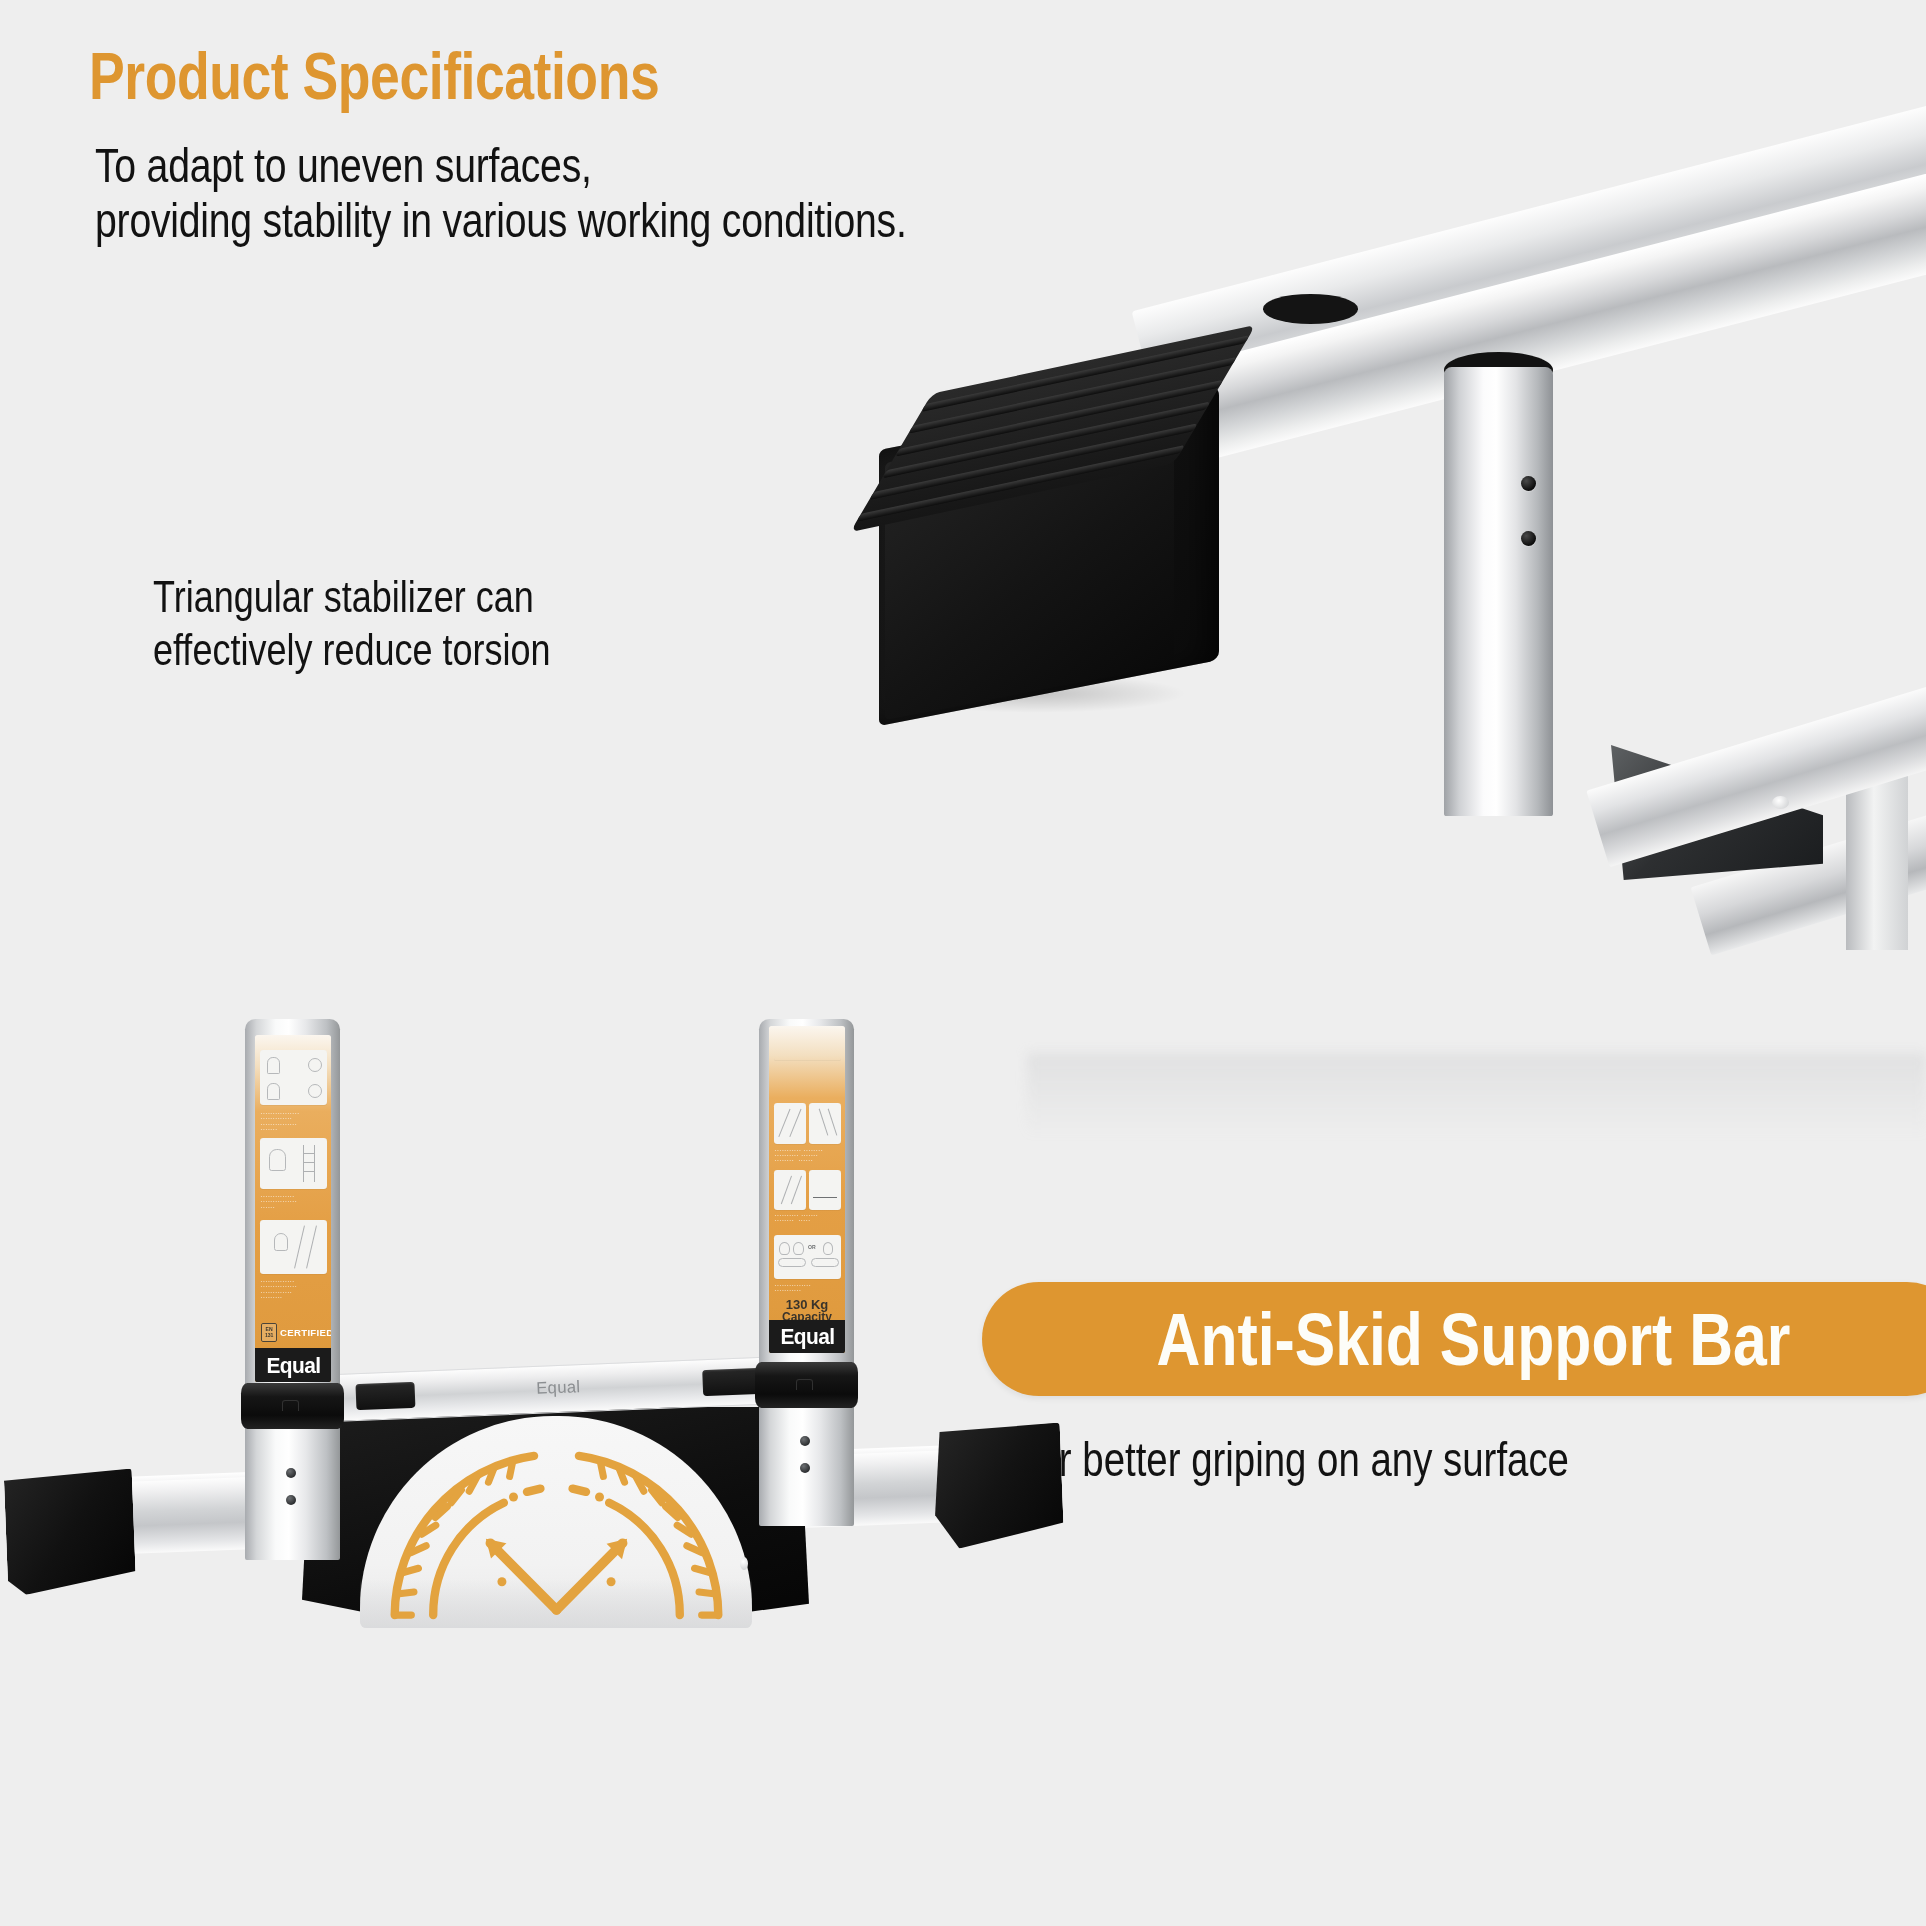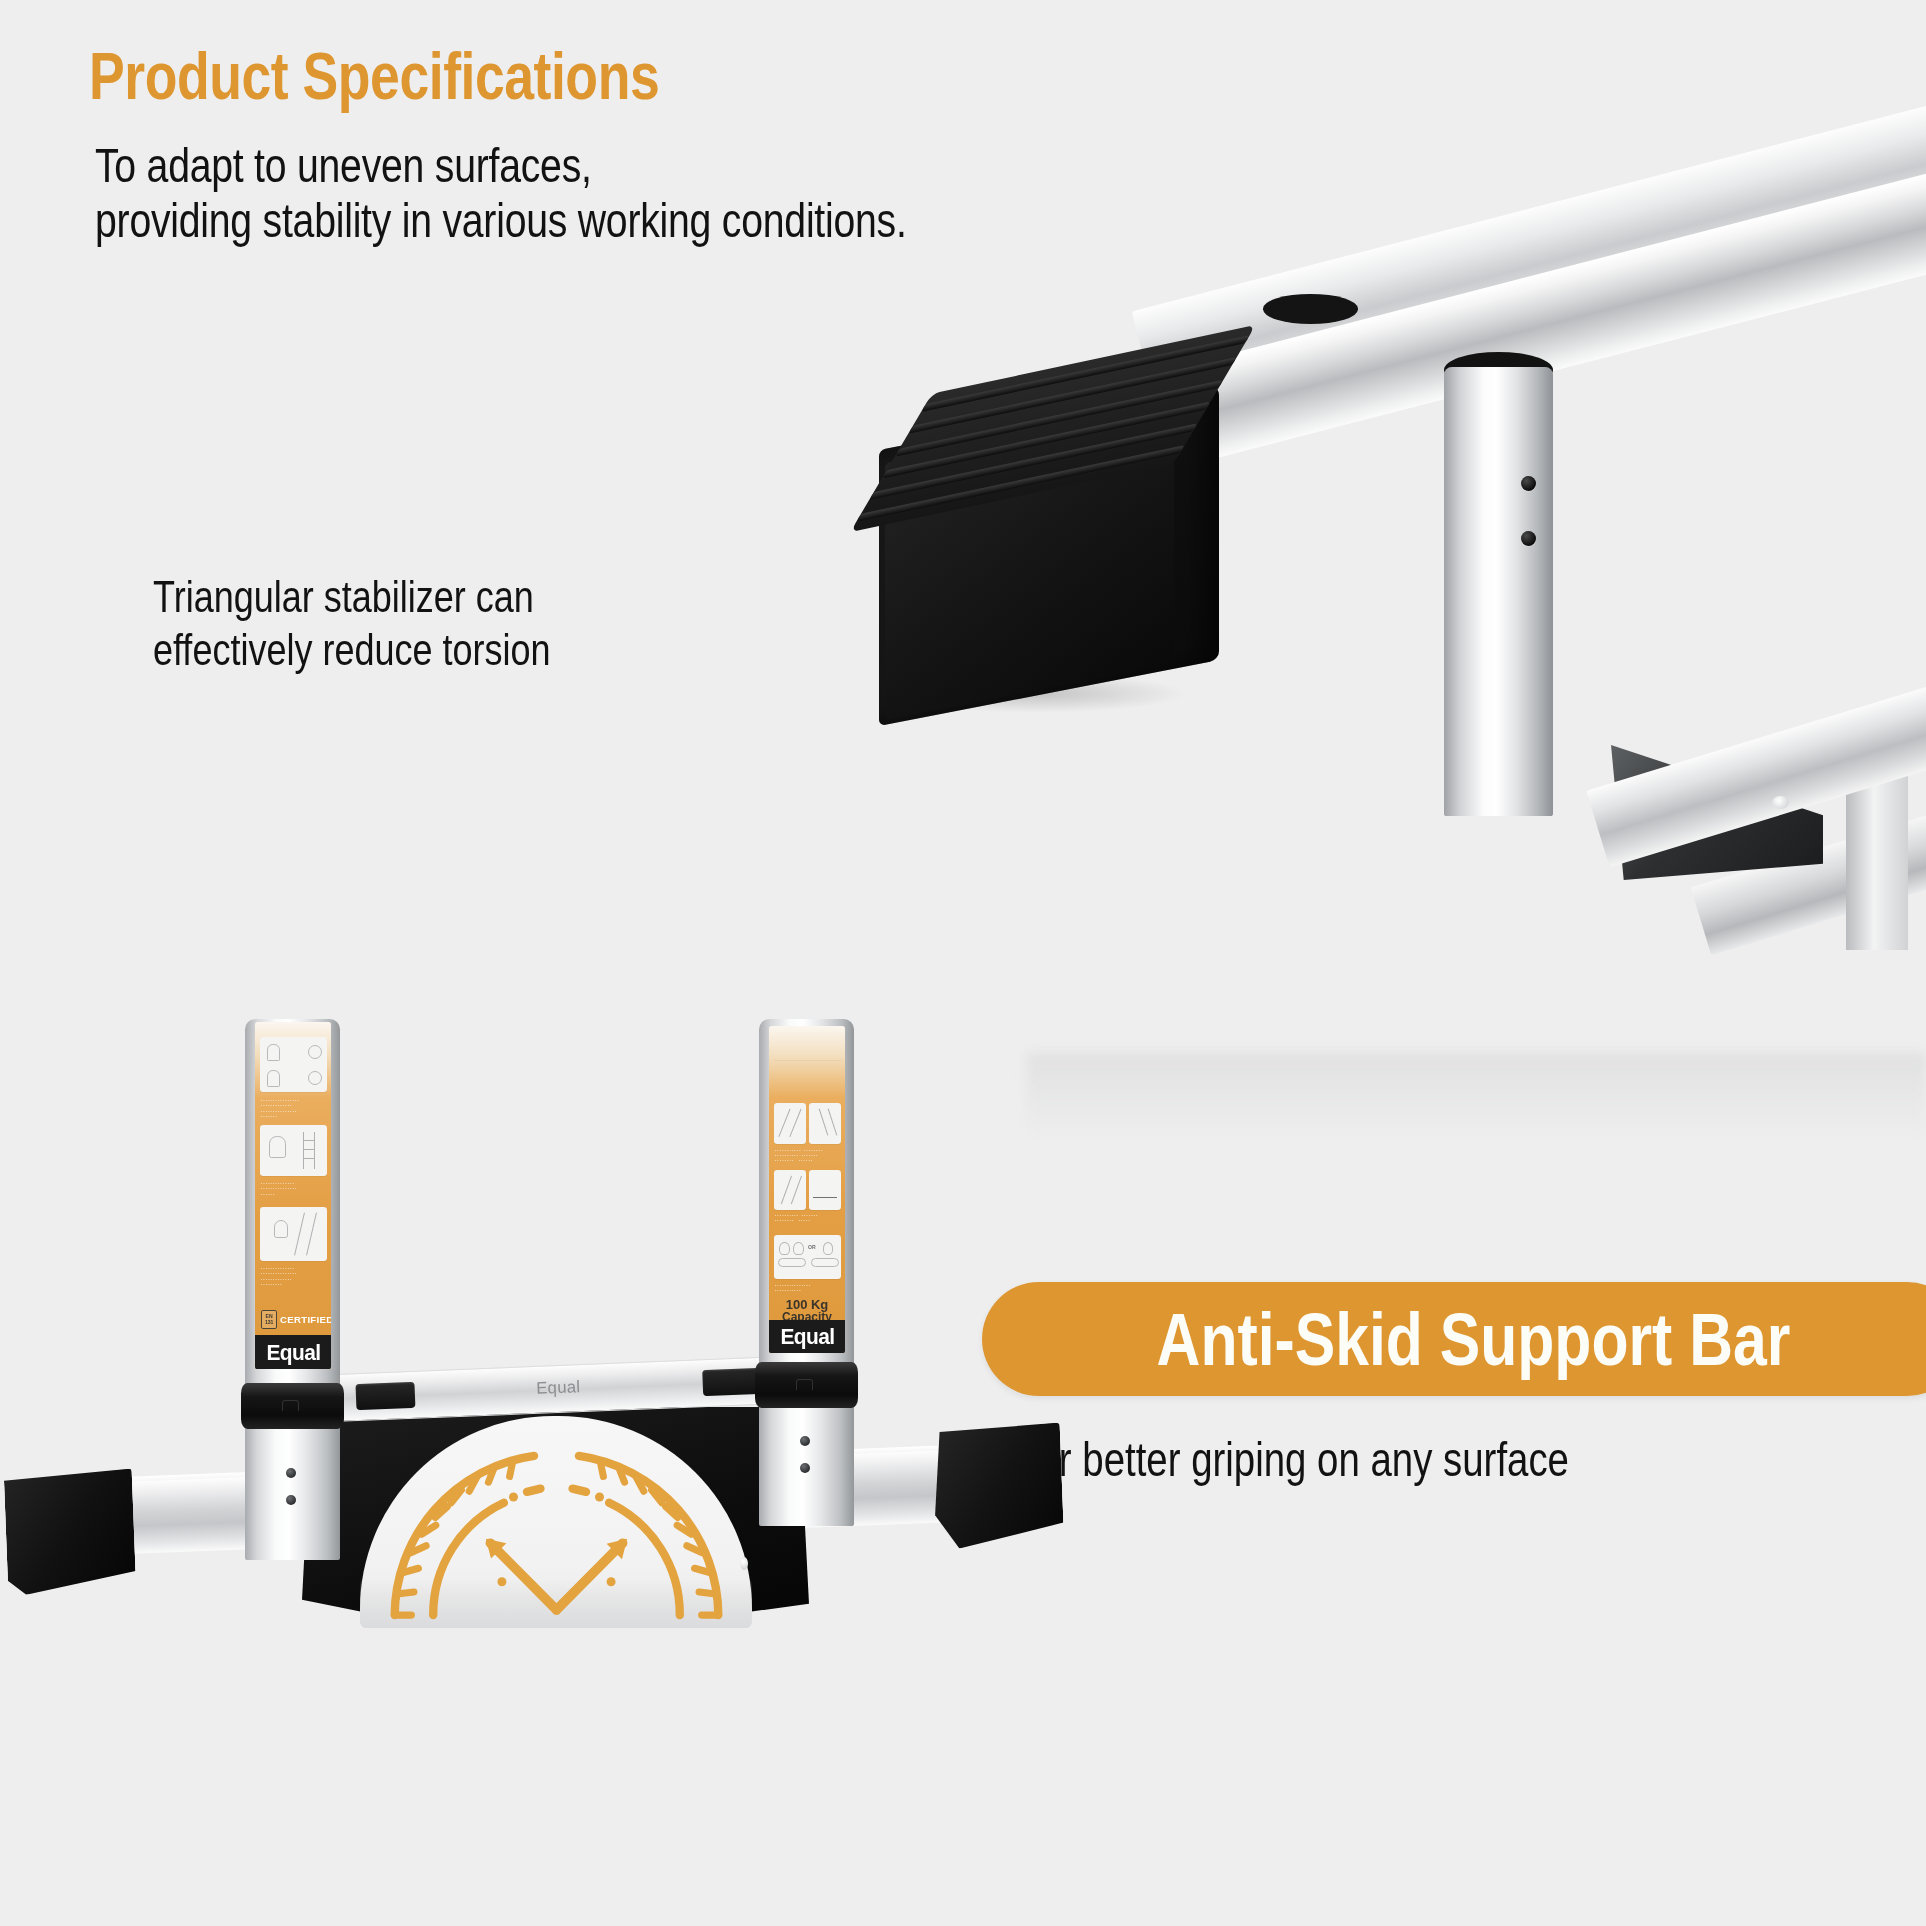--- a/index.html
+++ b/index.html
@@ -235,21 +235,21 @@
   }
 
   
   .sticker {
     position:absolute; width:76px;
     background:linear-gradient(to bottom,#fbf6ef 0%, #f3dfc0 9%, #eaae5e 22%, #e49f45 55%, #e09b3f 86%, #dc9738 100%);
     border-radius:2.6px;
     overflow:hidden;
     font-family:"Liberation Sans", sans-serif;
   }
-  #sticker-left { left:255px; top:8px; height:347px; }
+  #sticker-left { left:255px; top:21px; height:347px; }
   #sticker-right { left:769px; top:11.6px; height:327px; }
   .sticker .panel {
     position:absolute; left:4.5px; width:67px;
     background:#f4f4f2; border-radius:3.2px;
     box-shadow:0 0.6px 0.6px rgba(0,0,0,0.08);
   }
   .sticker .micro {
     position:absolute; left:5.8px; width:64px;
     color:rgba(255,255,255,0.75); font-size:3.9px; line-height:1.35;
   }
@@ -559,21 +559,21 @@
       <div class="glyph" style="left:10.3px; top:216px; width:10.3px; height:13px; border-radius:50% 50% 40% 40%;"></div>
       <div class="glyph" style="left:24.4px; top:216px; width:10.3px; height:13px; border-radius:50% 50% 40% 40%;"></div>
       <div class="glyph" style="left:54px; top:216px; width:10.3px; height:13px; border-radius:50% 50% 40% 40%;"></div>
       <div style="position:absolute;left:39px;top:218px;font-size:5.1px;color:#6d6f71;font-weight:bold">OR</div>
       <div class="glyph" style="left:9px; top:232px; width:28px; height:9px; border-radius:5.1px;"></div>
       <div class="glyph" style="left:42px; top:232px; width:28px; height:9px; border-radius:5.1px;"></div>
 
       <div class="micro" style="top:257px">• • • • • • • • • • • • • • •<br>• • • • • • • • • • •</div>
 
       <div class="capacity-block" style="top:272px">
-        <div class="cap-num">100 Kg</div>
+        <div class="cap-num">130 Kg</div>
         <div class="cap-word">Capacity</div>
       </div>
 
       <div class="equal-logo" style="top:294px">
         <span>Equal</span>
       </div>
     </div>
 
     <div class="collar" id="collar-left">
       <span class="collar-notch"></span>

